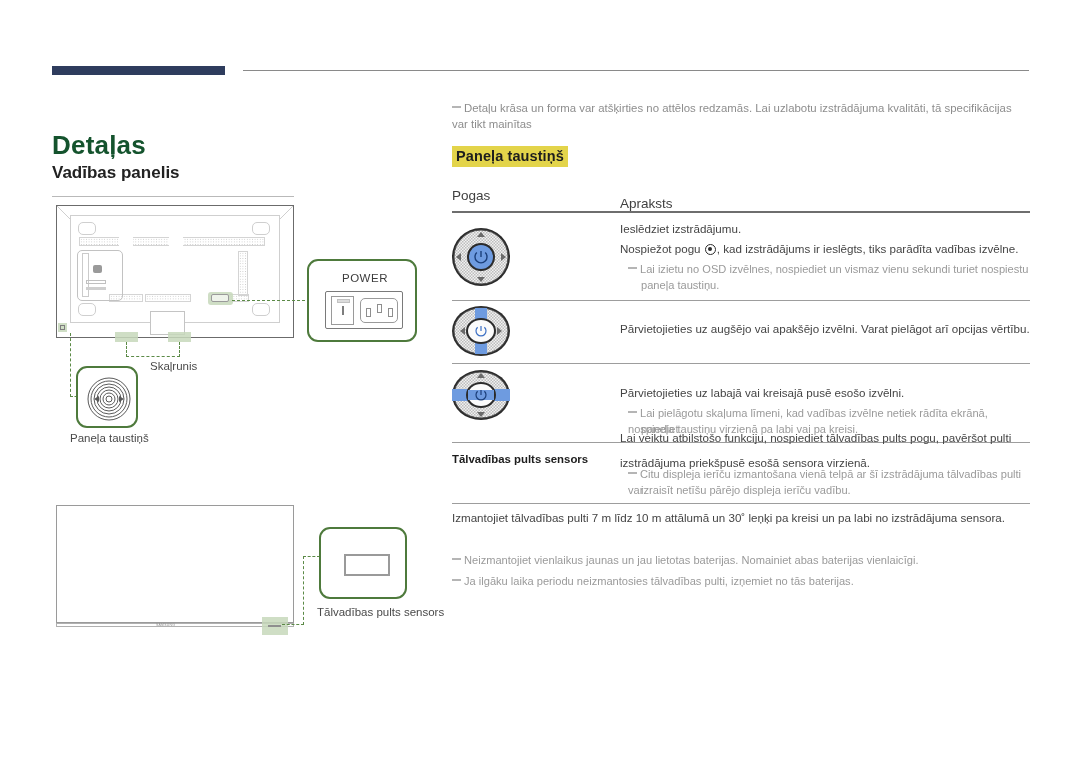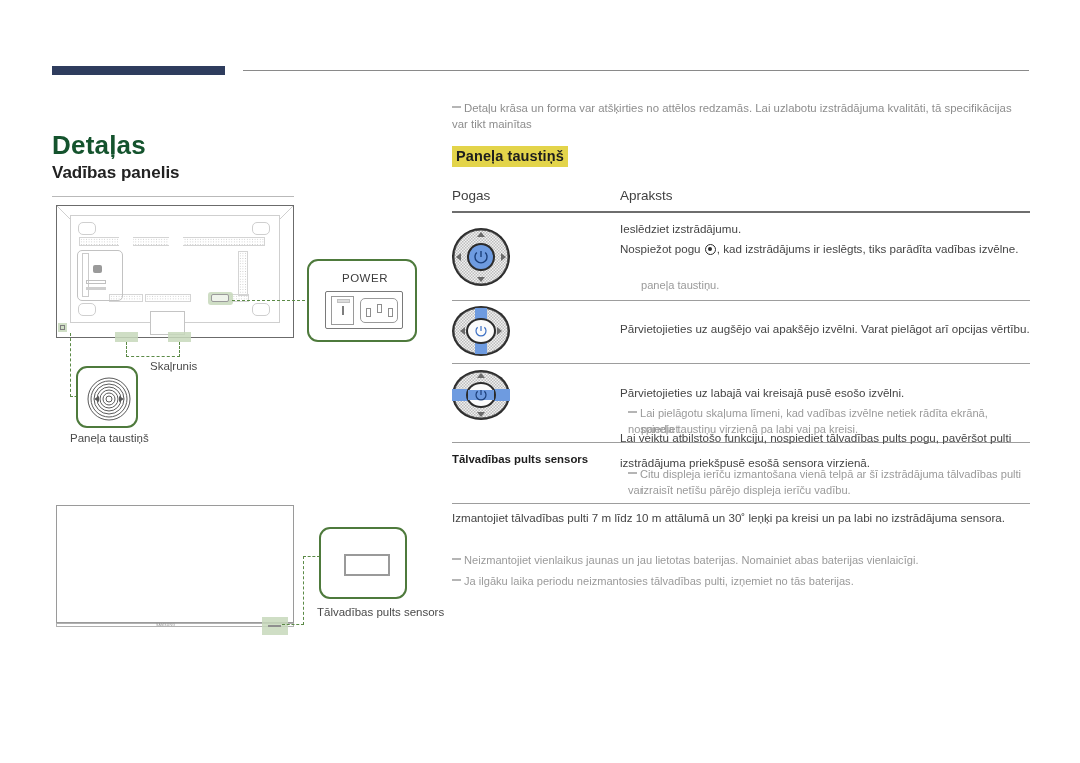--- a/index.html
+++ b/index.html
@@ -239,21 +239,21 @@
   </div>
   <div class="tvlabel" style="left:317px; top:606px;">Tālvadības pults sensors</div>
 
   <div class="note-row" style="left:452px; top:100px; width:578px;">
     <span class="note-dash"></span><span class="note-body">Detaļu krāsa un forma var atšķirties no attēlos redzamās. Lai uzlabotu izstrādājuma kvalitāti, tā specifikācijas var tikt mainītas</span>
   </div>
 
   <div class="hl-title">Paneļa taustiņš</div>
 
   <div class="col-h" style="left:452px; top:188px;">Pogas</div>
-  <div class="col-h" style="left:620px; top:188px;">Apraksts</div>
+  <div class="col-h" style="left:620px; top:196px;">Apraksts</div>
   <div class="rule" style="left:452px; top:211px; width:578px; height:1.6px; background:#6e6e6e;"></div>
 
   <svg style="position:absolute;left:450px;top:226px;" width="62" height="62">
     <defs>
       <pattern id="hatch" width="3" height="3" patternUnits="userSpaceOnUse">
         <rect width="3" height="3" fill="#f2f2f2"></rect>
         <rect width="1.5" height="1.5" fill="#bdbdbd"></rect>
         <rect x="1.5" y="1.5" width="1.5" height="1.5" fill="#bdbdbd"></rect>
       </pattern>
     </defs>
@@ -271,20 +271,23 @@
       <polygon points="31,56 27,51 35,51"></polygon>
       <polygon points="6,31 11,27 11,35"></polygon>
       <polygon points="56,31 51,27 51,35"></polygon>
     </g>
   </svg>
 
   <div class="body-txt" style="left:620px; top:220px; width:410px;">Ieslēdziet izstrādājumu.</div>
   <div class="body-txt" style="left:620px; top:240px; width:410px;">
     <span>Nospiežot pogu </span><span class="inline-ring"></span><span>, kad izstrādājums ir ieslēgts, tiks parādīta vadības izvēlne.</span>
   </div>
+  <div class="sub-note" style="left:628px; top:261px; width:402px;">
+    <span class="note-dash"></span><span>Lai izietu no OSD izvēlnes, nospiediet un vismaz vienu sekundi turiet nospiestu</span>
+  </div>
   <div class="sub-note" style="left:641px; top:277px; width:389px;">paneļa taustiņu.</div>
   <div class="rule" style="left:452px; top:300px; width:578px; height:1px;"></div>
 
   <svg style="position:absolute;left:450px;top:305px;" width="62" height="52">
     <ellipse cx="31" cy="26" rx="29" ry="25" fill="#2b2b2b"></ellipse>
     <ellipse cx="31" cy="26" rx="27" ry="23" fill="url(#hatch)"></ellipse>
     <ellipse cx="31" cy="26" rx="27" ry="23" fill="none" stroke="#4a4a4a" stroke-width="1"></ellipse>
     <rect x="25" y="3" width="12" height="46" fill="#6e9be0"></rect>
     <ellipse cx="31" cy="26" rx="15" ry="13" fill="#2b2b2b"></ellipse>
     <ellipse cx="31" cy="26" rx="13" ry="11" fill="#fbfbfb"></ellipse>

